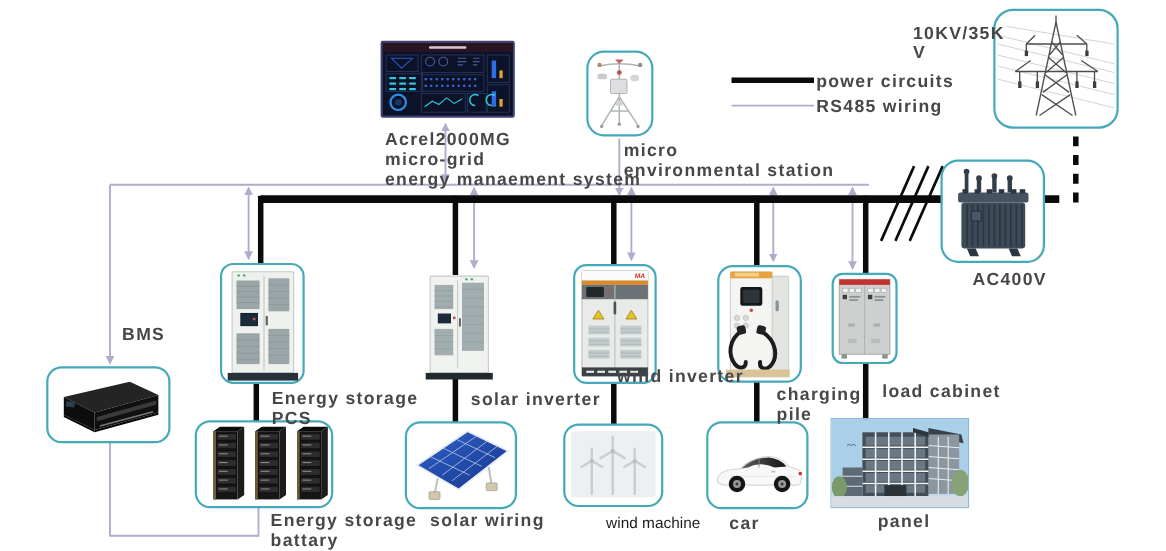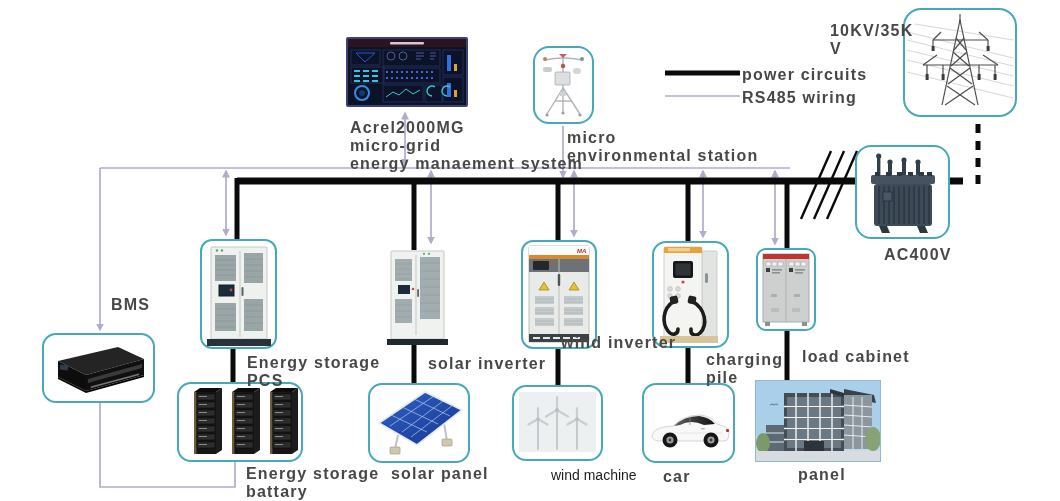--- a/index.html
+++ b/index.html
@@ -695,18 +695,18 @@
   <div class="lbl l-bms">BMS</div>
   <div class="lbl l-pcs">Energy storage
 PCS</div>
   <div class="lbl l-solarinv">solar inverter</div>
   <div class="lbl l-windinv">wind inverter</div>
   <div class="lbl l-charging">charging
 pile</div>
   <div class="lbl l-loadcab">load cabinet</div>
   <div class="lbl l-battery">Energy storage
 battary</div>
-  <div class="lbl l-solarpanel">solar panel</div>
+  <div class="lbl l-solarpanel">solar wiring</div>
   <div class="lbl lbl-plain l-windmachine">wind machine</div>
   <div class="lbl l-car">car</div>
   <div class="lbl l-load">panel</div>
 
 </div>
 
 </body></html>

